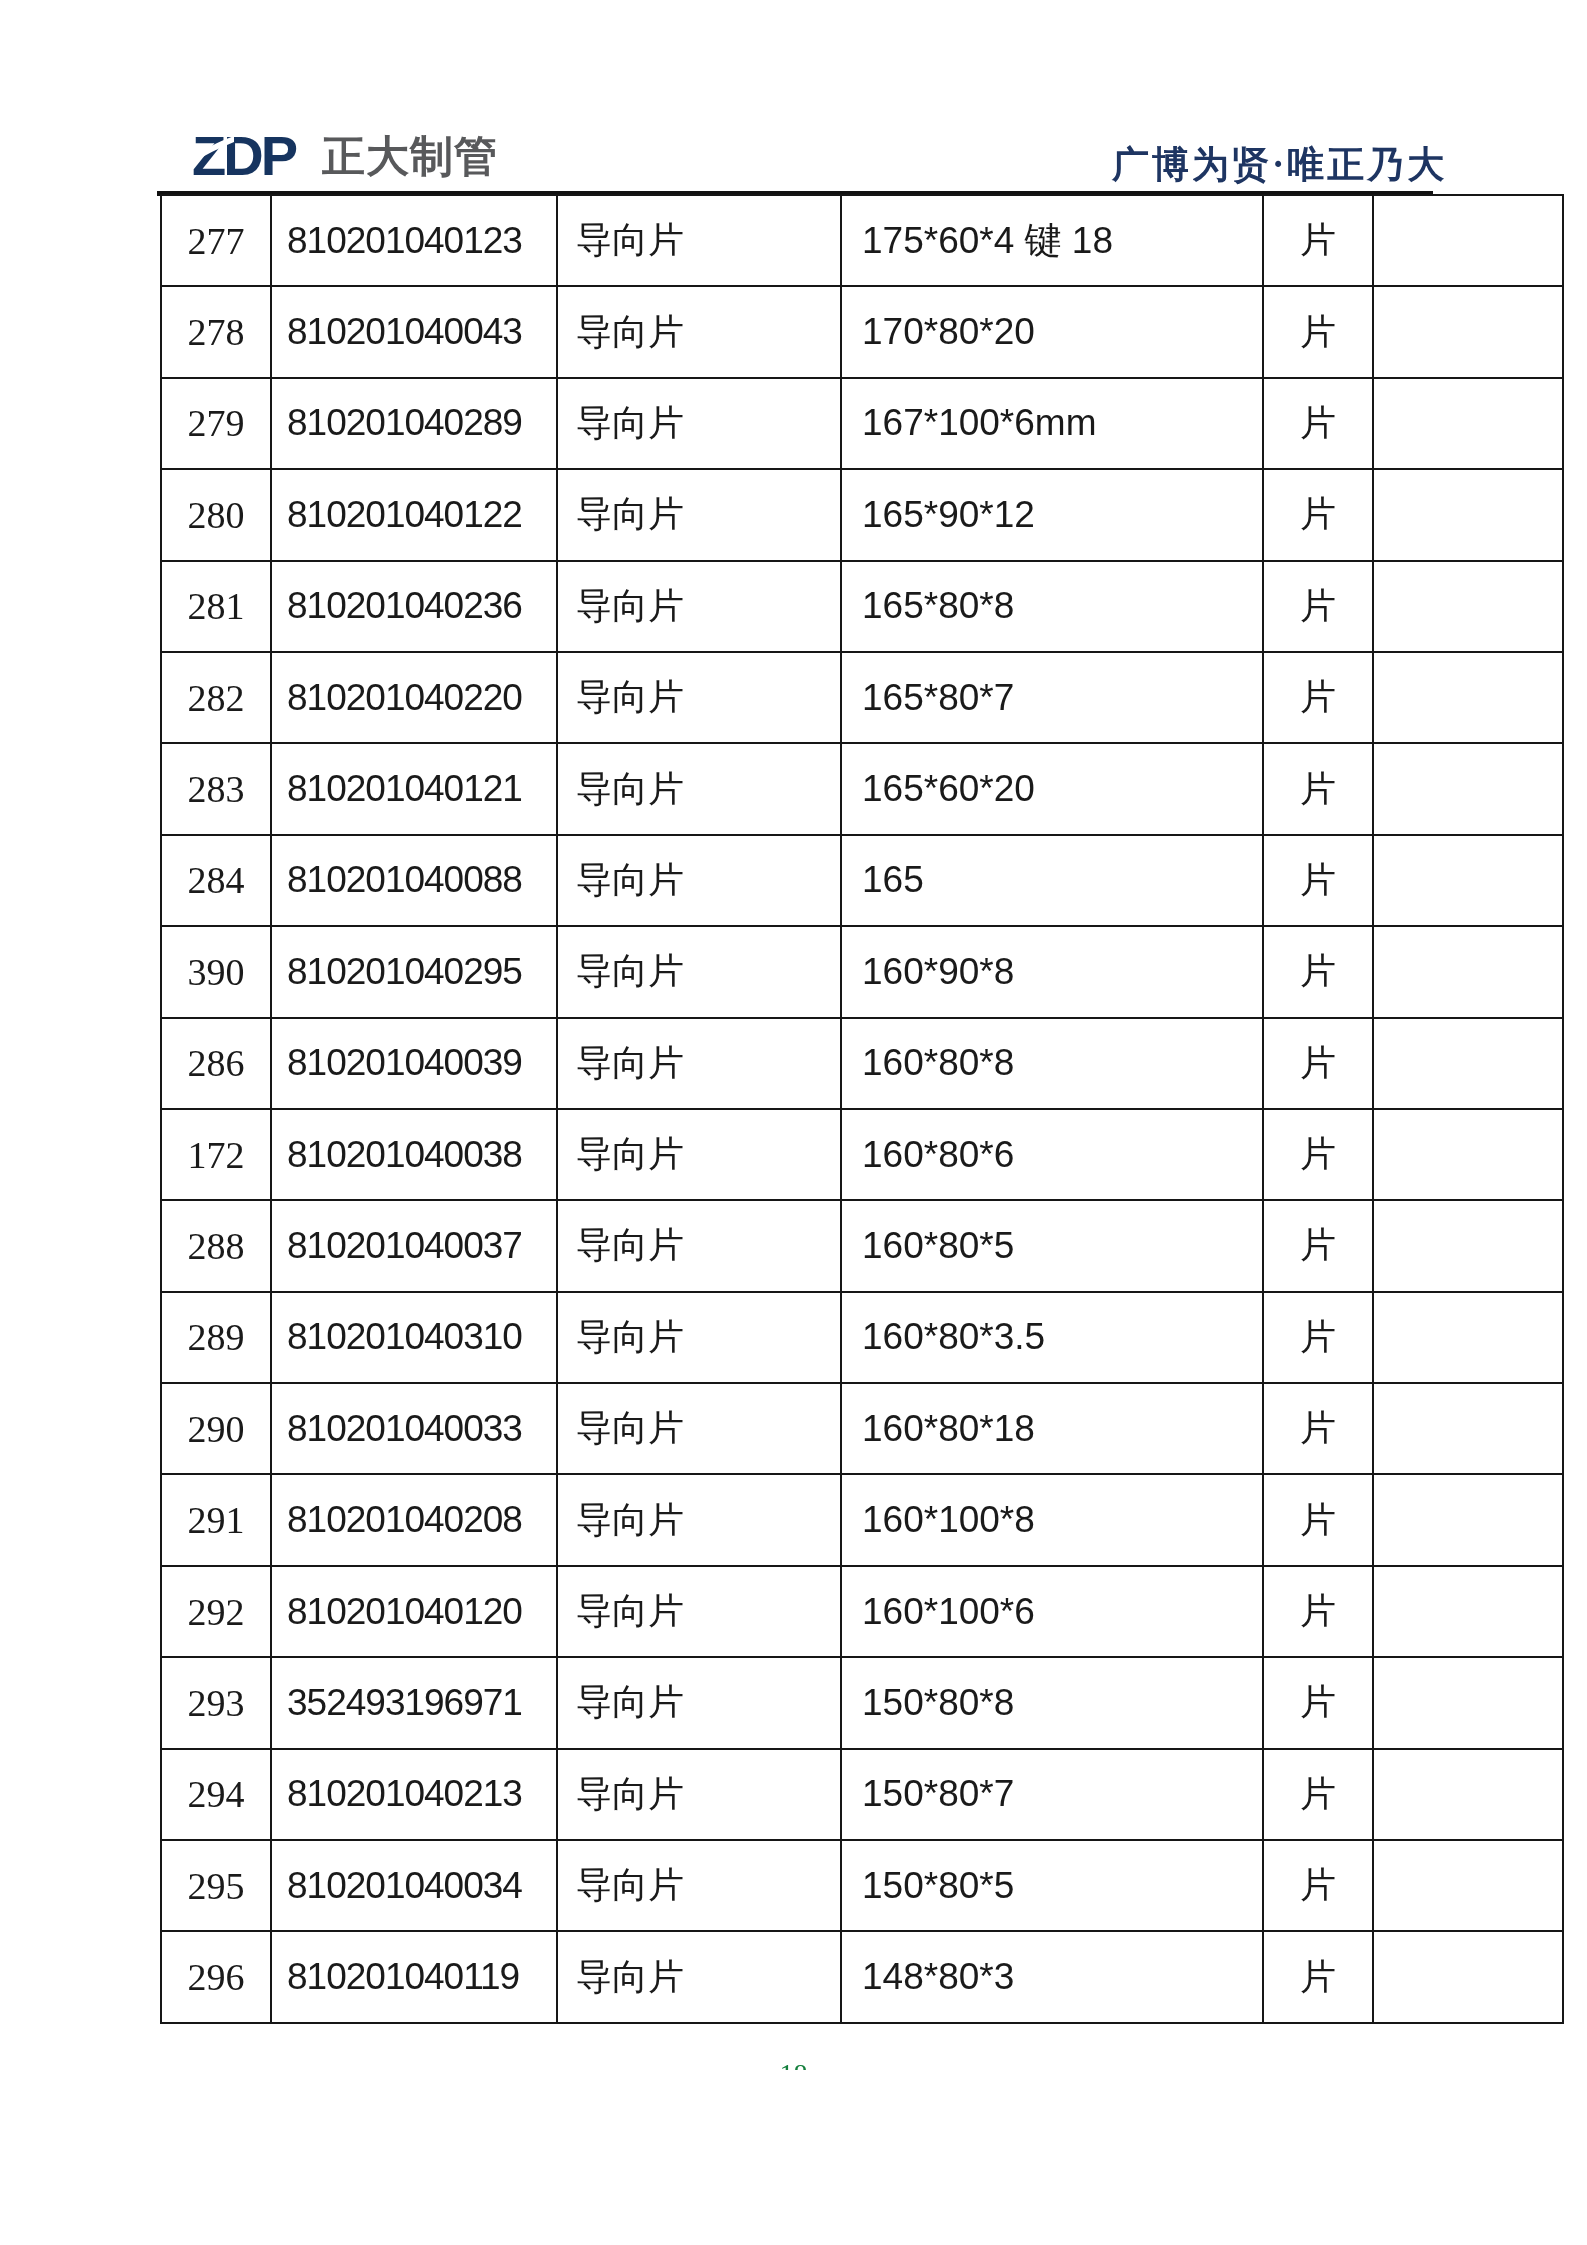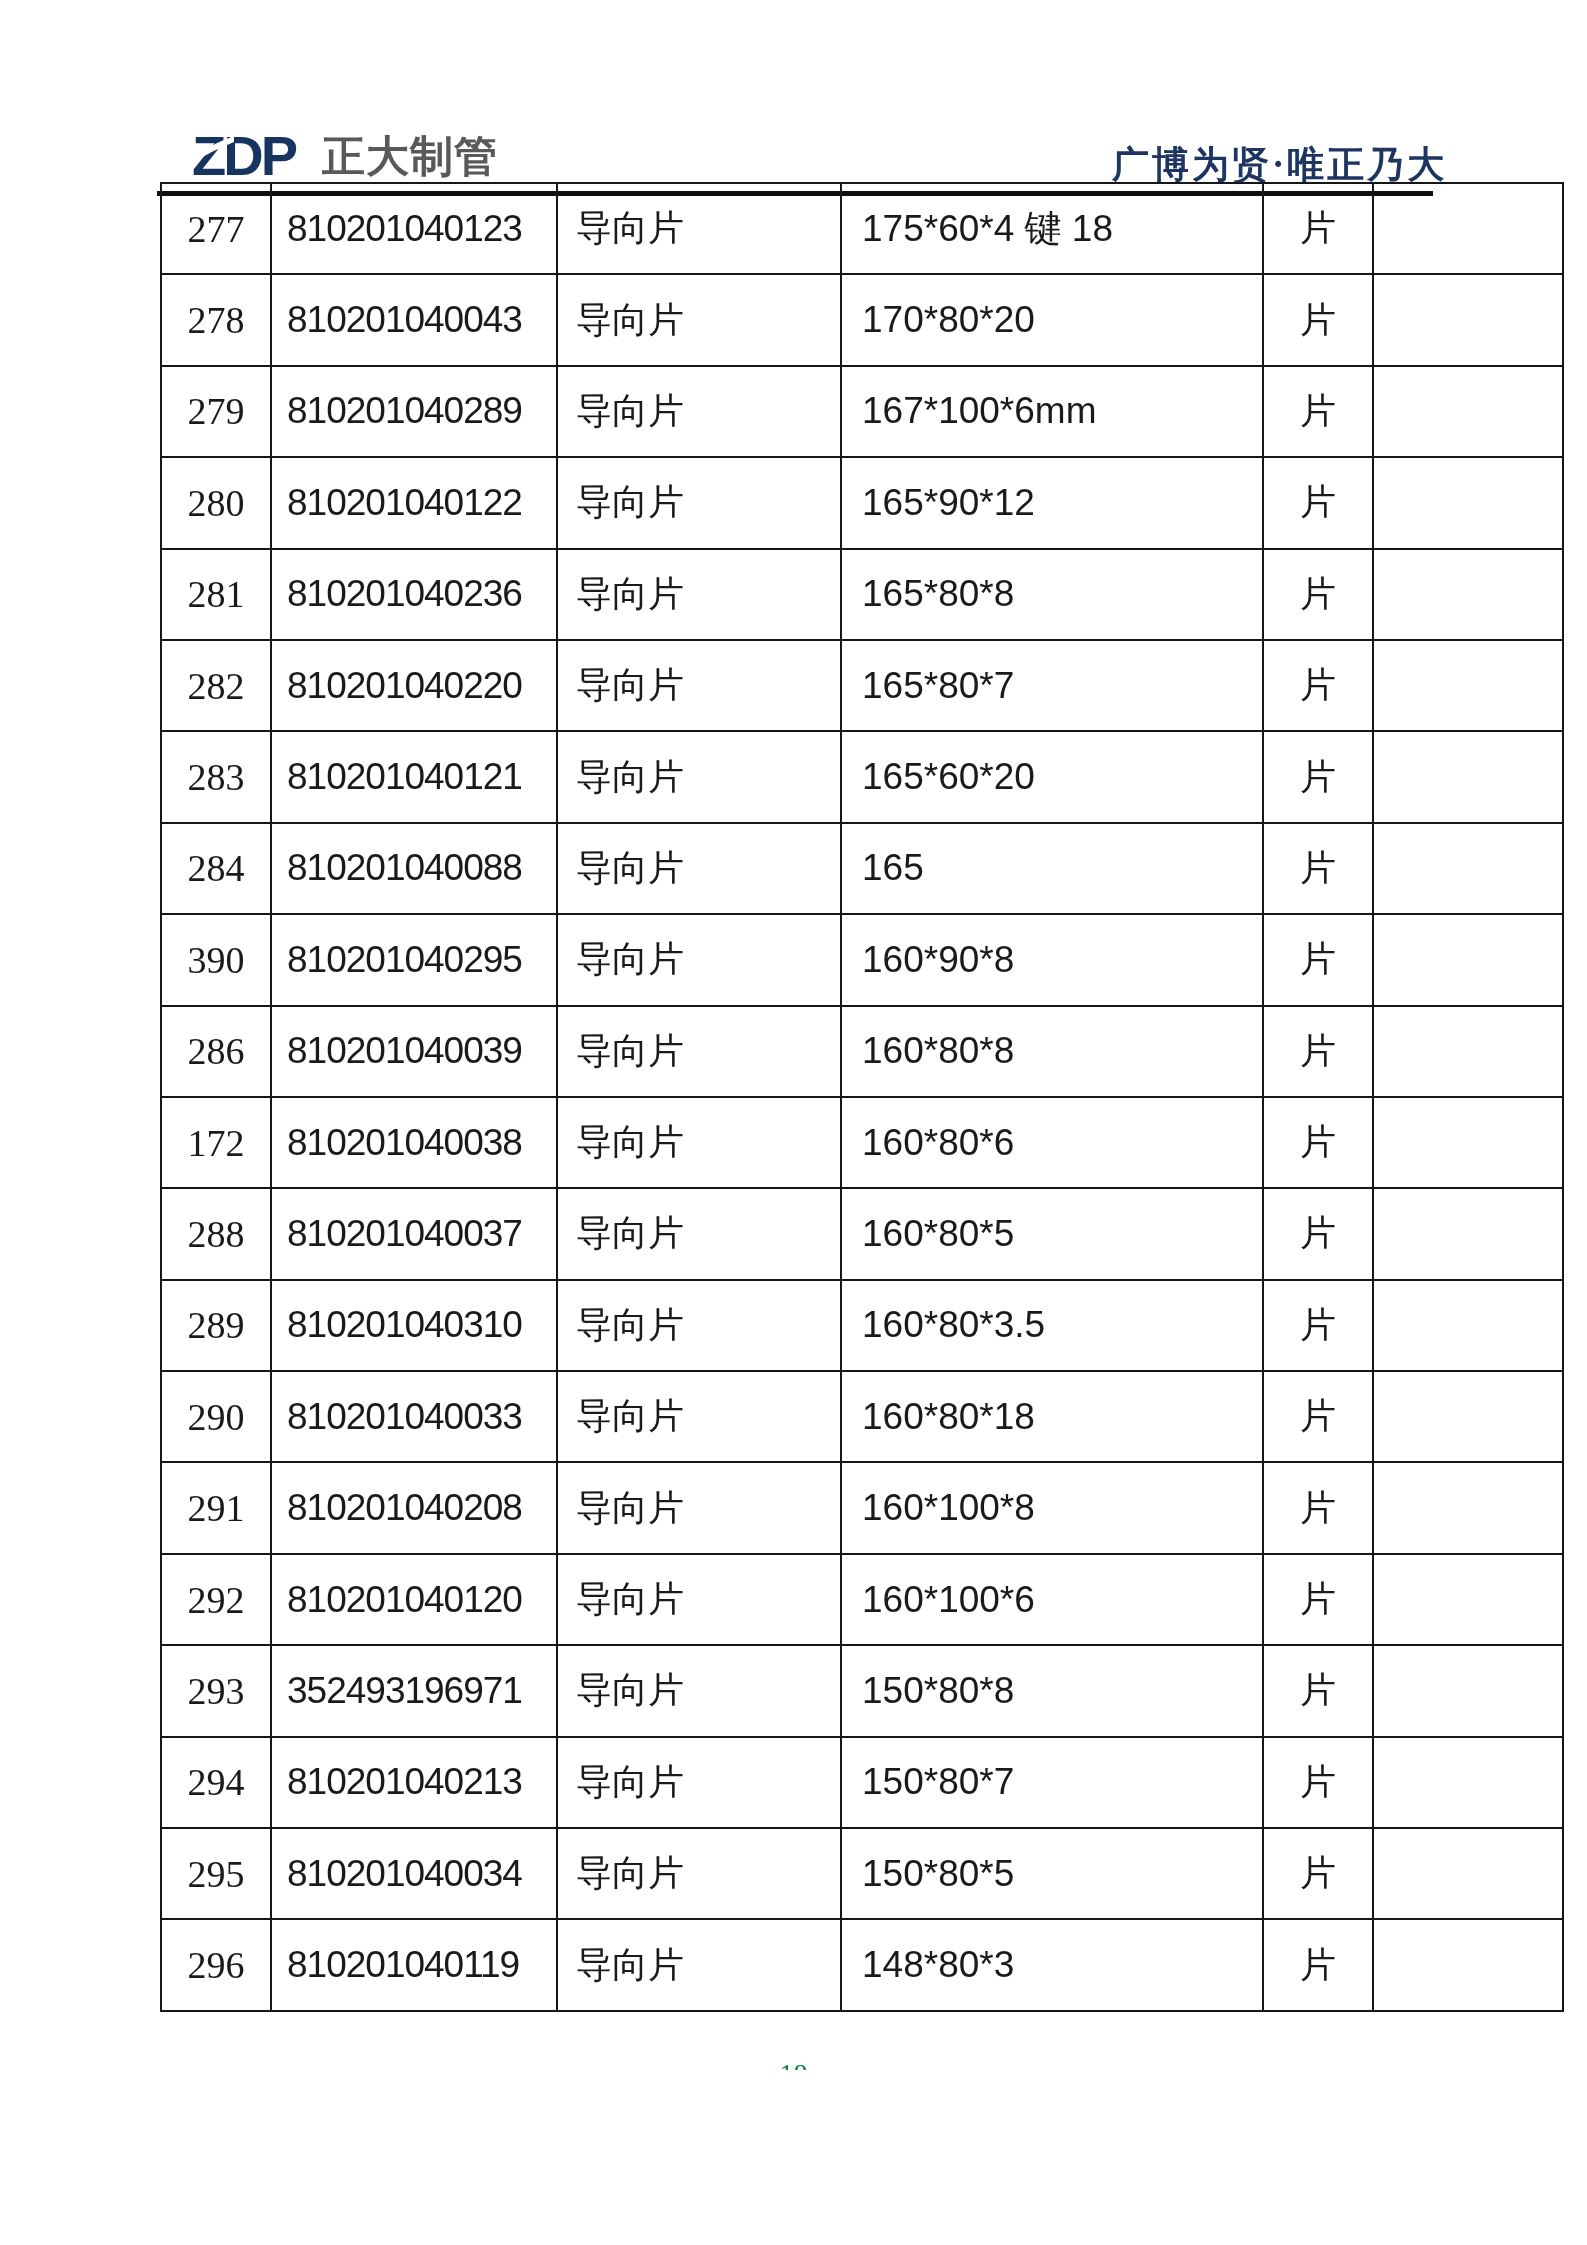--- a/index.html
+++ b/index.html
@@ -55,21 +55,21 @@
     top: 191px;
     width: 1276px;
     height: 5px;
     background: #111111;
   }
 
   
   .parts-table {
     position: absolute;
     left: 160px;
-    top: 182px;
+    top: 194px;
     width: 1402px;
     border-collapse: collapse;
     table-layout: fixed;
   }
   .parts-table td {
     border: 2px solid #161616;
     height: 89.4px;
     vertical-align: middle;
     overflow: hidden;
     white-space: nowrap;

